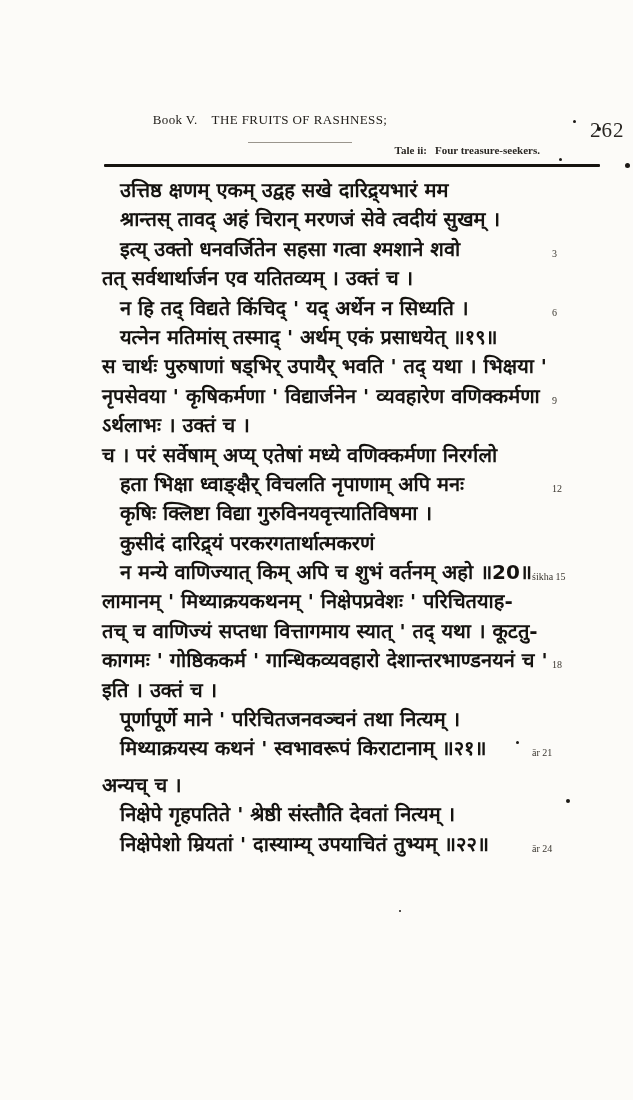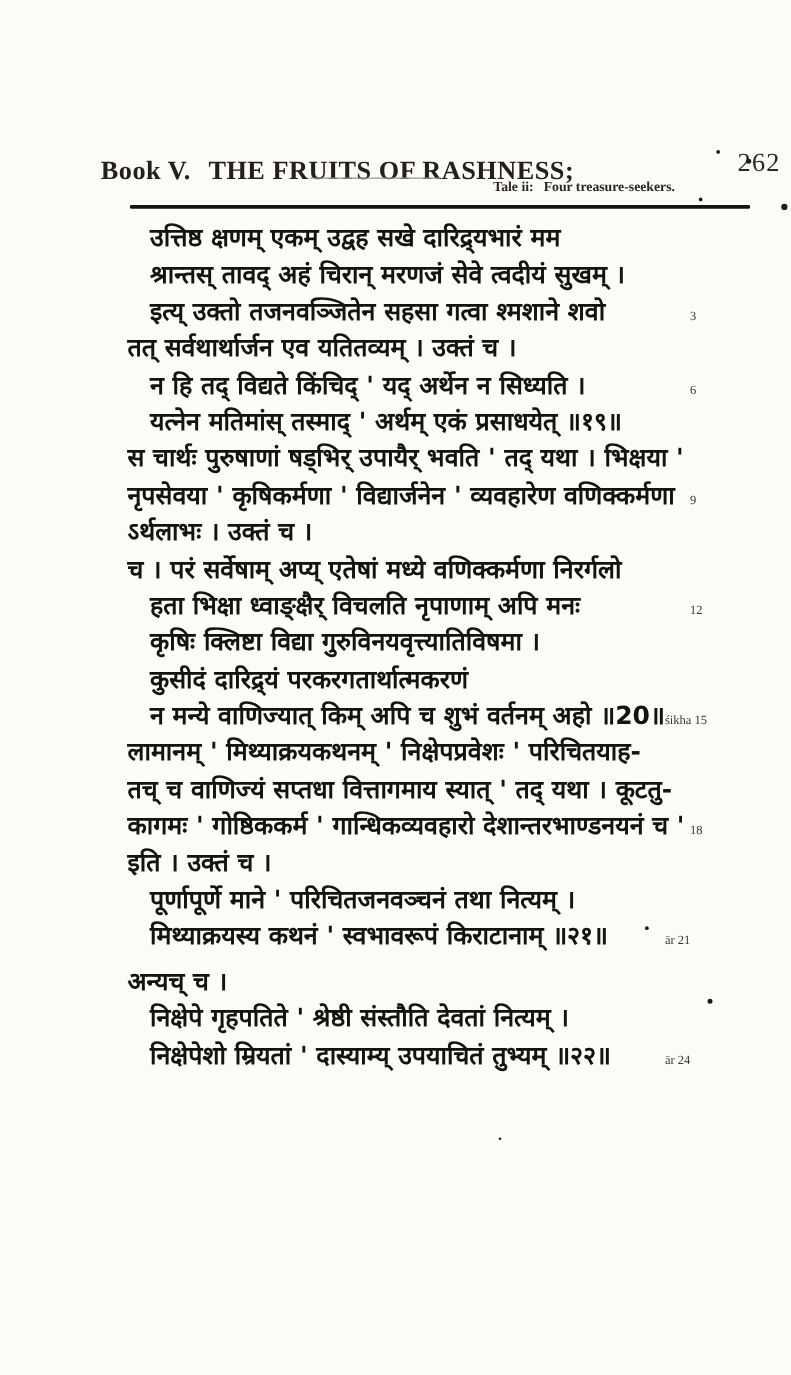--- a/index.html
+++ b/index.html
@@ -6,22 +6,22 @@
   body{
     width:633px;height:1100px;
     background:#fbfaf7;
     font-family:"Liberation Serif", serif;
     overflow:hidden;
   }
   .page{position:relative;width:633px;height:1100px;background:#fcfbf8;color:#181512;}
 
   
   .header-line{
-    position:absolute;top:124px;left:0;width:540px;
-    text-align:center;font-size:21px;font-weight:bold;
+    position:absolute;top:112px;left:0;width:540px;
+    text-align:center;font-size:13px;font-weight:normal;
     letter-spacing:.4px;color:#23201c;white-space:nowrap;
   }
   .header-line .book{margin-right:14px;}
   .page-number{
     position:absolute;top:118px;left:590px;
     font-size:21px;color:#2a2723;letter-spacing:1px;
   }
   .title-underline{
     position:absolute;top:142px;left:248px;width:104px;height:1px;
     background:#9a958d;
@@ -75,21 +75,21 @@
 
   <div class="header-subtitle">
     <span class="tale-label">Tale ii:</span><span>Four treasure-seekers.</span>
   </div>
 
   <div class="header-rule"></div>
 
   <div class="body-text">
       <div class="line indent"><span class="dev">उत्तिष्ठ क्षणम् एकम् उद्वह सखे दारिद्र्यभारं मम</span></div>
       <div class="line indent"><span class="dev">श्रान्तस् तावद् अहं चिरान् मरणजं सेवे त्वदीयं सुखम् ।</span></div>
-      <div class="line indent"><span class="dev">इत्य् उक्तो तजनवञ्जितेन सहसा गत्वा श्मशाने शवो</span><span class="margin-note note-num">3</span></div>
+      <div class="line indent"><span class="dev">इत्य् उक्तो धनवर्जितेन सहसा गत्वा श्मशाने शवो</span><span class="margin-note note-num">3</span></div>
       <div class="line"><span class="dev">तत् सर्वथार्थार्जन एव यतितव्यम् । उक्तं च ।</span></div>
       <div class="line indent"><span class="dev">न हि तद् विद्यते किंचिद् ' यद् अर्थेन न सिध्यति ।</span><span class="margin-note note-num">6</span></div>
       <div class="line indent"><span class="dev">यत्नेन मतिमांस् तस्माद् ' अर्थम् एकं प्रसाधयेत् ॥१९॥</span></div>
       <div class="line"><span class="dev">स चार्थः पुरुषाणां षड्भिर् उपायैर् भवति ' तद् यथा । भिक्षया '</span></div>
       <div class="line"><span class="dev">नृपसेवया ' कृषिकर्मणा ' विद्यार्जनेन ' व्यवहारेण वणिक्कर्मणा</span><span class="margin-note note-num">9</span></div>
       <div class="line"><span class="dev">ऽर्थलाभः । उक्तं च ।</span></div>
       <div class="line"><span class="dev">च । परं सर्वेषाम् अप्य् एतेषां मध्ये वणिक्कर्मणा निरर्गलो</span></div>
       <div class="line indent"><span class="dev">हता भिक्षा ध्वाङ्क्षैर् विचलति नृपाणाम् अपि मनः</span><span class="margin-note note-num">12</span></div>
       <div class="line indent"><span class="dev">कृषिः क्लिष्टा विद्या गुरुविनयवृत्त्यातिविषमा ।</span></div>
       <div class="line indent"><span class="dev">कुसीदं दारिद्र्यं परकरगतार्थात्मकरणं</span></div>

